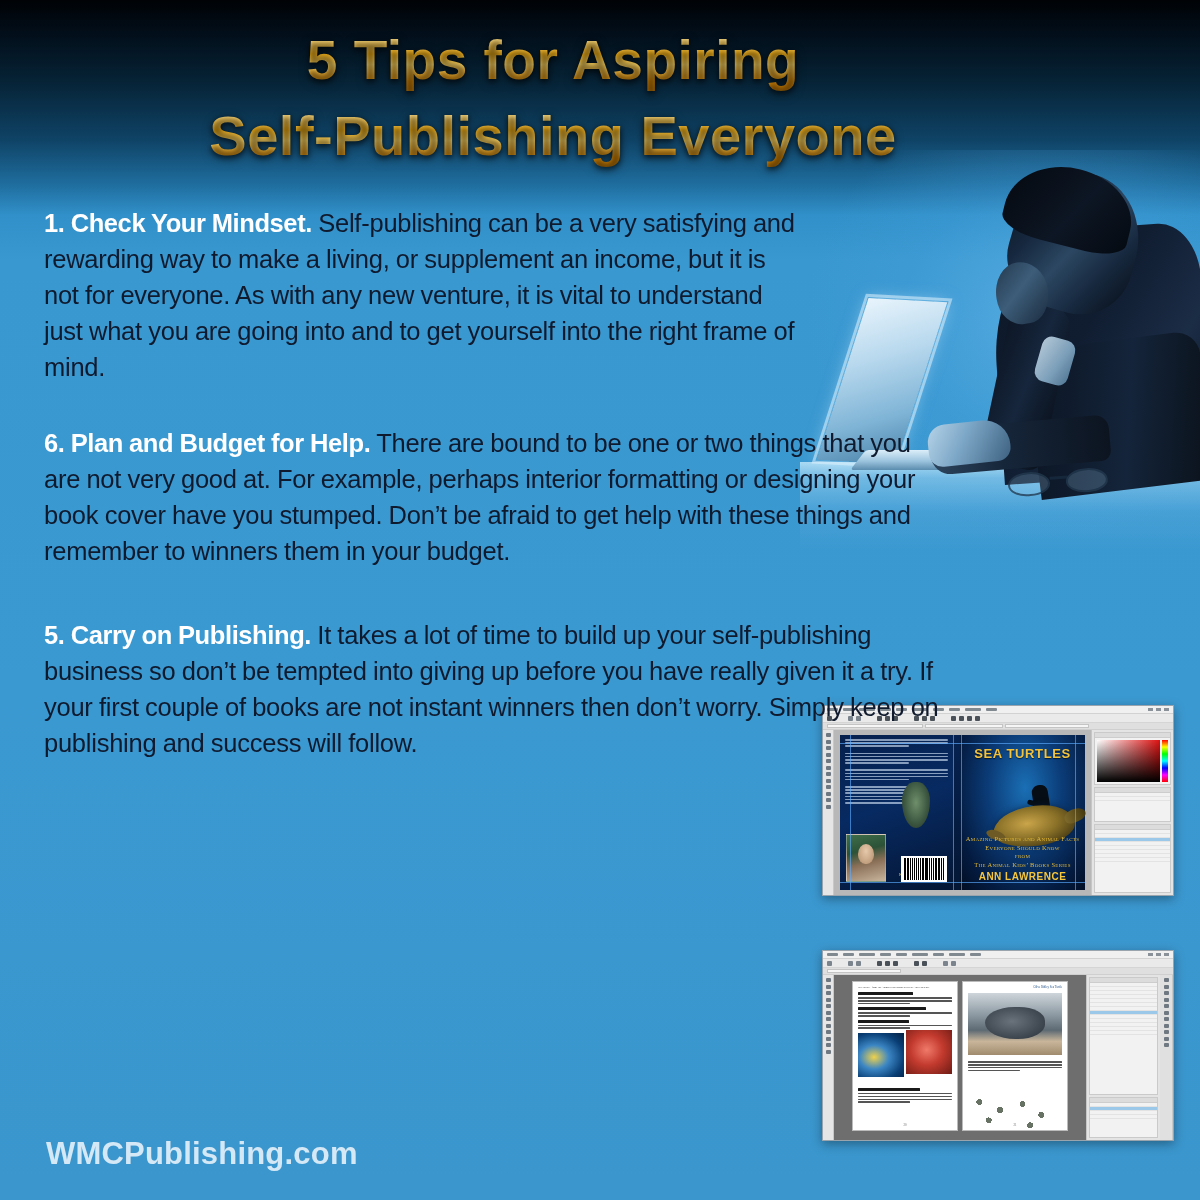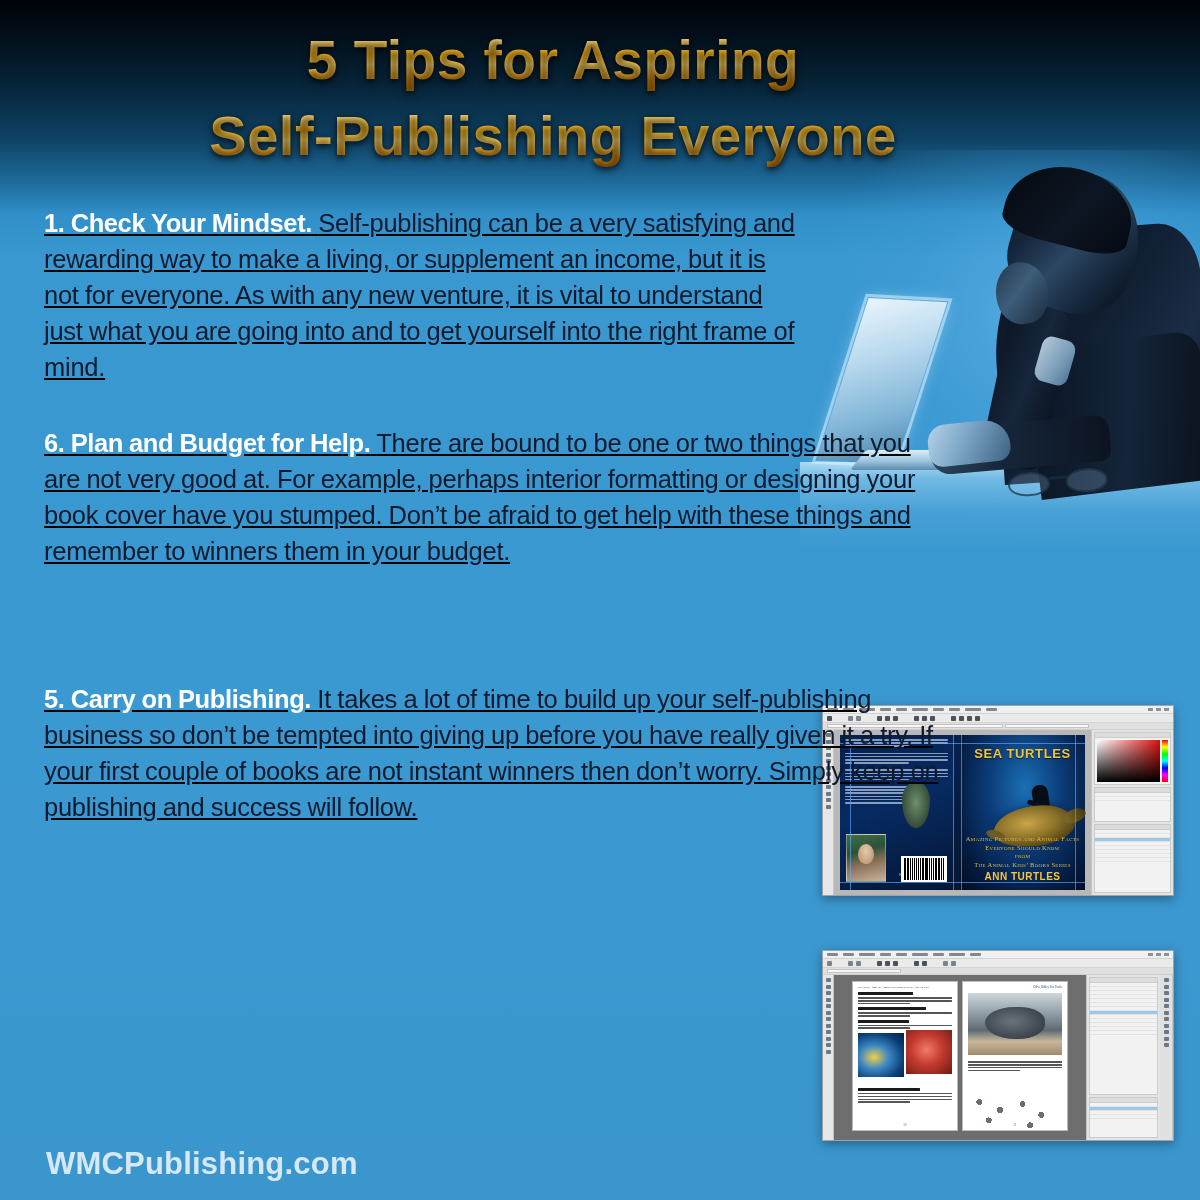--- a/index.html
+++ b/index.html
@@ -205,41 +205,41 @@
     -webkit-background-clip: text;
     background-clip: text;
     color: transparent;
     -webkit-text-fill-color: transparent;
     text-shadow: 0 2px 5px rgba(0,0,0,.45);
     filter: drop-shadow(0 2px 4px rgba(0,0,0,.55));
   }
   .title-line.second { font-size: 56px; }
 
   
-  .tips { position: absolute; left: 44px; top: 205px; width: 920px; z-index: 4; text-decoration: underline; }
+  .tips { position: absolute; left: 44px; top: 205px; width: 920px; z-index: 4; }
   .tip { margin-bottom: 24px; }
   .tip p {
     font-family: "Liberation Sans", sans-serif;
     font-size: 25.5px;
     line-height: 36px;
     color: #0f1a2e;
     letter-spacing: -.25px;
     word-spacing: -.5px;
   }
   .tip .lead {
     font-weight: bold;
     color: #ffffff;
     letter-spacing: -.4px;
   }
   
   .tip.t1 { width: 760px; }
   .tip.t2 { width: 750px; margin-top: 30px; }
   .tip.t3 { width: 870px; margin-top: 34px; }
   .tip.t4 { width: 900px; margin-top: 40px; }
-  .tip.t5 { width: 920px; margin-top: 112px; }
+  .tip.t5 { width: 920px; margin-top: 48px; }
   .tip.t4 p, .tip.t5 p { }
 
   
   .shot {
     position: absolute;
     background: #f1f1f1;
     border: 1px solid #9aa4ad;
     box-shadow: 0 3px 10px rgba(0,0,0,.35);
     overflow: hidden;
     z-index: 3;
@@ -484,21 +484,21 @@
     opacity: .85;
   }
   .cap { font-size: 2.6px; color:#444; text-align:center; font-family:"Liberation Serif", serif;
          line-height: 3.4px; margin-top: 1.5px; }
   .two-img { display:flex; gap: 2px; }
   .two-img > div { flex: 1; }
 
   
   .footer {
     position: absolute;
-    left: 46px; bottom: 18px;
+    left: 46px; bottom: 28px;
     z-index: 6;
   }
   .footer-text {
     font-family: "Liberation Sans", sans-serif;
     font-size: 31px;
     font-weight: bold;
     color: #d5e8f5;
     letter-spacing: .2px;
   }
 </style>
@@ -673,21 +673,21 @@
 
           <div class="cover-front">
             <div class="cover-title">SEA TURTLES</div>
             <div class="diver"></div>
             <div class="turtle-front"></div>
             <div class="cover-sub">
               <span class="s">Amazing Pictures and Animal Facts</span>
               <span class="s">Everyone Should Know</span>
               <span class="s">from</span>
               <span class="s">The Animal Kids’ Books Series</span>
-              <span class="author">ANN TURTLES</span>
+              <span class="author">ANN LAWRENCE</span>
             </div>
           </div>
 
           <div class="guides">
             <span class="gv" style="left:4%"></span>
             <span class="gv" style="left:46%"></span>
             <span class="gv" style="left:49.5%"></span>
             <span class="gv" style="left:96%"></span>
             <span class="gh" style="top:5%"></span>
             <span class="gh" style="top:95%"></span>

